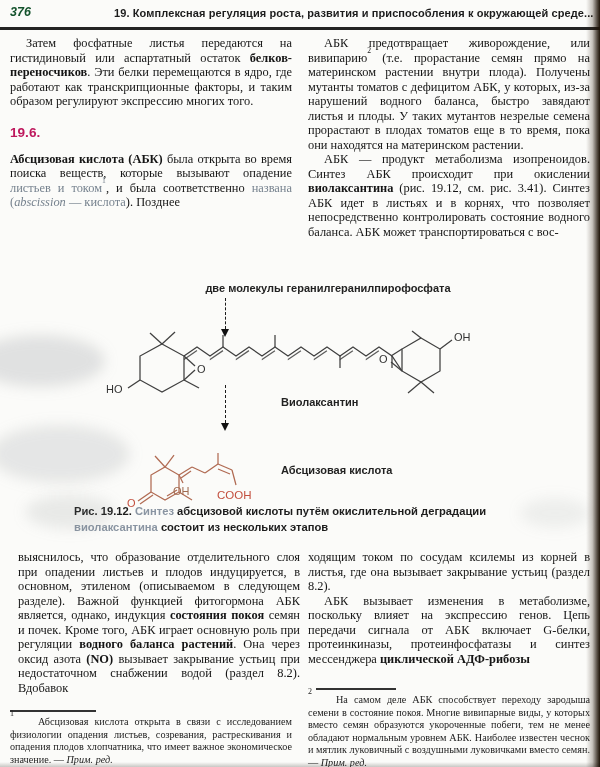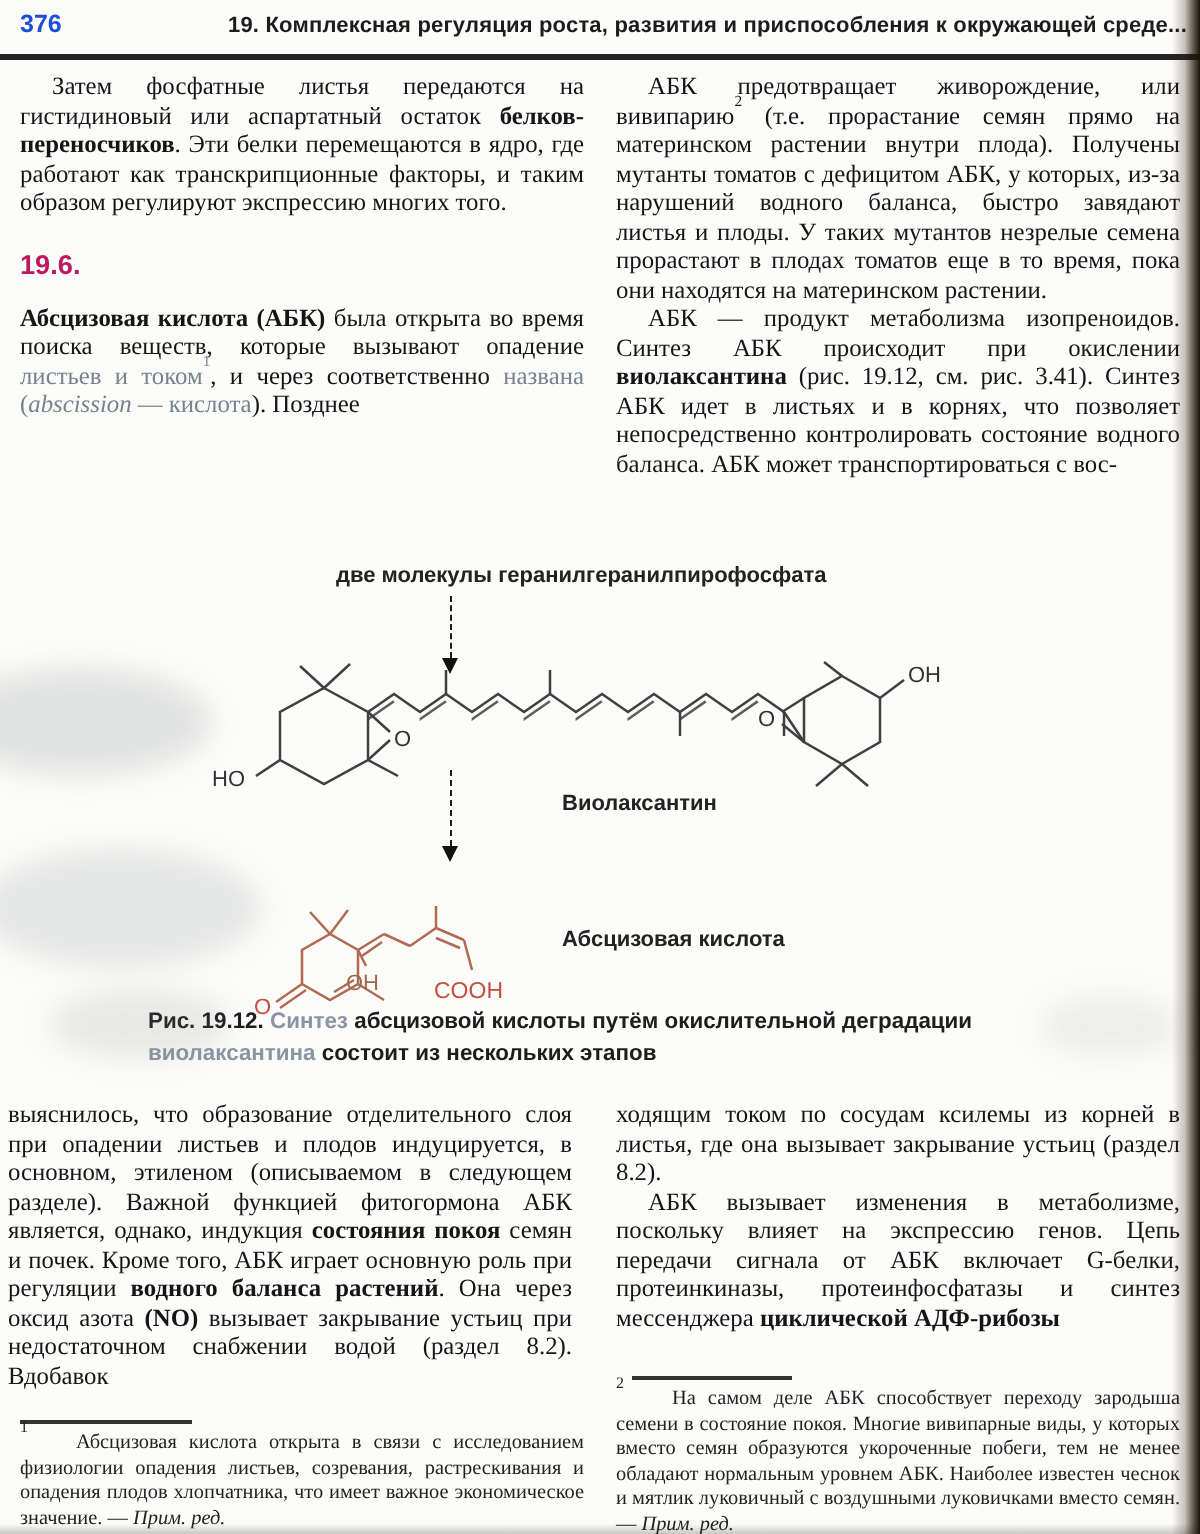--- a/index.html
+++ b/index.html
@@ -3,21 +3,21 @@
 <meta charset="utf-8">
 <style>
   html,body{margin:0;padding:0;background:#888;}
   .page{
     position:relative;width:600px;height:767px;margin:0 auto;
     background:#fbfbf9;overflow:hidden;
     font-family:"Liberation Serif",serif;color:#1a1a1a;
   }
   
   .pagenum{position:absolute;left:10px;top:5px;font-family:"Liberation Sans",sans-serif;
-    font-weight:700;font-size:12.5px;color:#1d4ed8;}
+    font-weight:700;font-size:12.5px;color:#14532d;font-style:italic;}
   .runhead{position:absolute;left:114px;top:7px;font-family:"Liberation Sans",sans-serif;
     font-weight:700;font-size:11px;color:#1c1c1c;letter-spacing:.1px;}
   .headrule{position:absolute;left:0;top:27px;width:600px;height:3px;background:#242424;}
 
   
   .col{position:absolute;width:282px;}
   .body{margin:0;font-size:12.4px;line-height:14.5px;text-align:justify;color:#151515;}
   .body.ind{text-indent:16px;}
   .b{font-weight:bold;}
   .i{font-style:italic;}
@@ -70,29 +70,29 @@
 
   <span class="pagenum">376</span>
   <span class="runhead">19. Комплексная регуляция роста, развития и приспособления к окружающей среде...</span>
   <div class="headrule"></div>
 
   <section class="col" style="left:10px;top:36px;">
     <p class="body ind"><span>Затем фосфатные листья передаются на гистидиновый или аспартатный остаток </span><span class="b">белков-переносчиков</span><span>. Эти белки перемещаются в ядро, где работают как транскрипционные факторы, и таким образом регулируют экспрессию многих того.</span></p>
     <h2 class="heading">
       <span class="hnum">19.6.</span>
     </h2>
-    <p class="body"><span class="b">Абсцизовая кислота (АБК)</span><span> была открыта во время поиска веществ, которые вызывают опадение </span><span class="f">листьев и током</span><sup class="f">1</sup><span>, и через соответственно </span><span class="f">названа (</span><span class="i f">abscission</span><span class="f"> — кислота</span><span>). Позднее</span></p>
+    <p class="body"><span class="b">Абсцизовая кислота (АБК)</span><span> была открыта во время поиска веществ, которые вызывают опадение </span><span class="f">листьев и током</span><sup class="f">1</sup><span>, и была соответственно </span><span class="f">названа (</span><span class="i f">abscission</span><span class="f"> — кислота</span><span>). Позднее</span></p>
   </section>
 
   <section class="col" style="left:308px;top:36px;">
     <p class="body ind"><span>АБК предотвращает живорождение, или вивипарию</span><sup>2</sup><span> (т.е. прорастание семян прямо на материнском растении внутри плода). Получены мутанты томатов с дефицитом АБК, у которых, из-за нарушений водного баланса, быстро завядают листья и плоды. У таких мутантов незрелые семена прорастают в плодах томатов еще в то время, пока они находятся на материнском растении.</span></p>
     <p class="body ind"><span>АБК — продукт метаболизма изопреноидов. Синтез АБК происходит при окислении </span><span class="b">виолаксантина</span><span> (рис. 19.12, см. рис. 3.41). Синтез АБК идет в листьях и в корнях, что позволяет непосредственно контролировать состояние водного баланса. АБК может транспортироваться с вос-</span></p>
   </section>
 
-  <div class="figlabel" style="left:168px;top:282px;width:320px;">две молекулы геранилгеранилпирофосфата</div>
+  <div class="figlabel" style="left:168px;top:282px;width:320px;text-align:center;">две молекулы геранилгеранилпирофосфата</div>
 
   <div class="arrow" style="left:220px;top:298px;">
     <div class="shaft" style="height:31px;"></div>
     <div class="head"></div>
   </div>
 
   <svg class="struct vx" style="left:100px;top:330px;" width="380" height="78" viewBox="0 0 380 78">
 
     <polygon points="62,14 84,26 84,50 62,62 40,50 40,26"></polygon>
     <line x1="40" y1="50" x2="28" y2="58"></line>
@@ -153,21 +153,21 @@
     <line x1="93" y1="17" x2="107" y2="23"></line>
     <line x1="93" y1="22" x2="105" y2="27"></line>
     <line x1="107" y1="23" x2="111" y2="38"></line>
     <text x="92" y="52" fill="#c3503f" font-size="11.5">COOH</text>
   </svg>
 
   <div class="figlabel" style="left:281px;top:464px;">Абсцизовая кислота</div>
 
   <p class="caption"><span class="b">Рис. 19.12. </span><span class="f">Синтез </span><span class="b">абсцизовой кислоты путём окислительной деградации </span><span class="f">виолаксантина </span><span class="b">состоит из нескольких этапов</span></p>
 
-  <section class="col" style="left:4px;top:550px;">
+  <section class="col" style="left:18px;top:550px;">
     <p class="body"><span>выяснилось, что образование отделительного слоя при опадении листьев и плодов индуцируется, в основном, этиленом (описываемом в следующем разделе). Важной функцией фитогормона АБК является, однако, индукция </span><span class="b">состояния покоя</span><span> семян и почек. Кроме того, АБК играет основную роль при регуляции </span><span class="b">водного баланса растений</span><span>. Она через оксид азота </span><span class="b">(NO)</span><span> вызывает закрывание устьиц при недостаточном снабжении водой (раздел 8.2). Вдобавок</span></p>
   </section>
 
   <section class="col" style="left:308px;top:550px;">
     <p class="body"><span>ходящим током по сосудам ксилемы из корней в листья, где она вызывает закрывание устьиц (раздел 8.2).</span></p>
     <p class="body ind"><span>АБК вызывает изменения в метаболизме, поскольку влияет на экспрессию генов. Цепь передачи сигнала от АБК включает G-белки, протеинкиназы, протеинфосфатазы и синтез мессенджера </span><span class="b">циклической АДФ-рибозы</span></p>
   </section>
 
   <div class="fnrule" style="left:10px;top:710px;width:86px;"></div>
   <div class="fn" style="left:10px;top:716px;">

